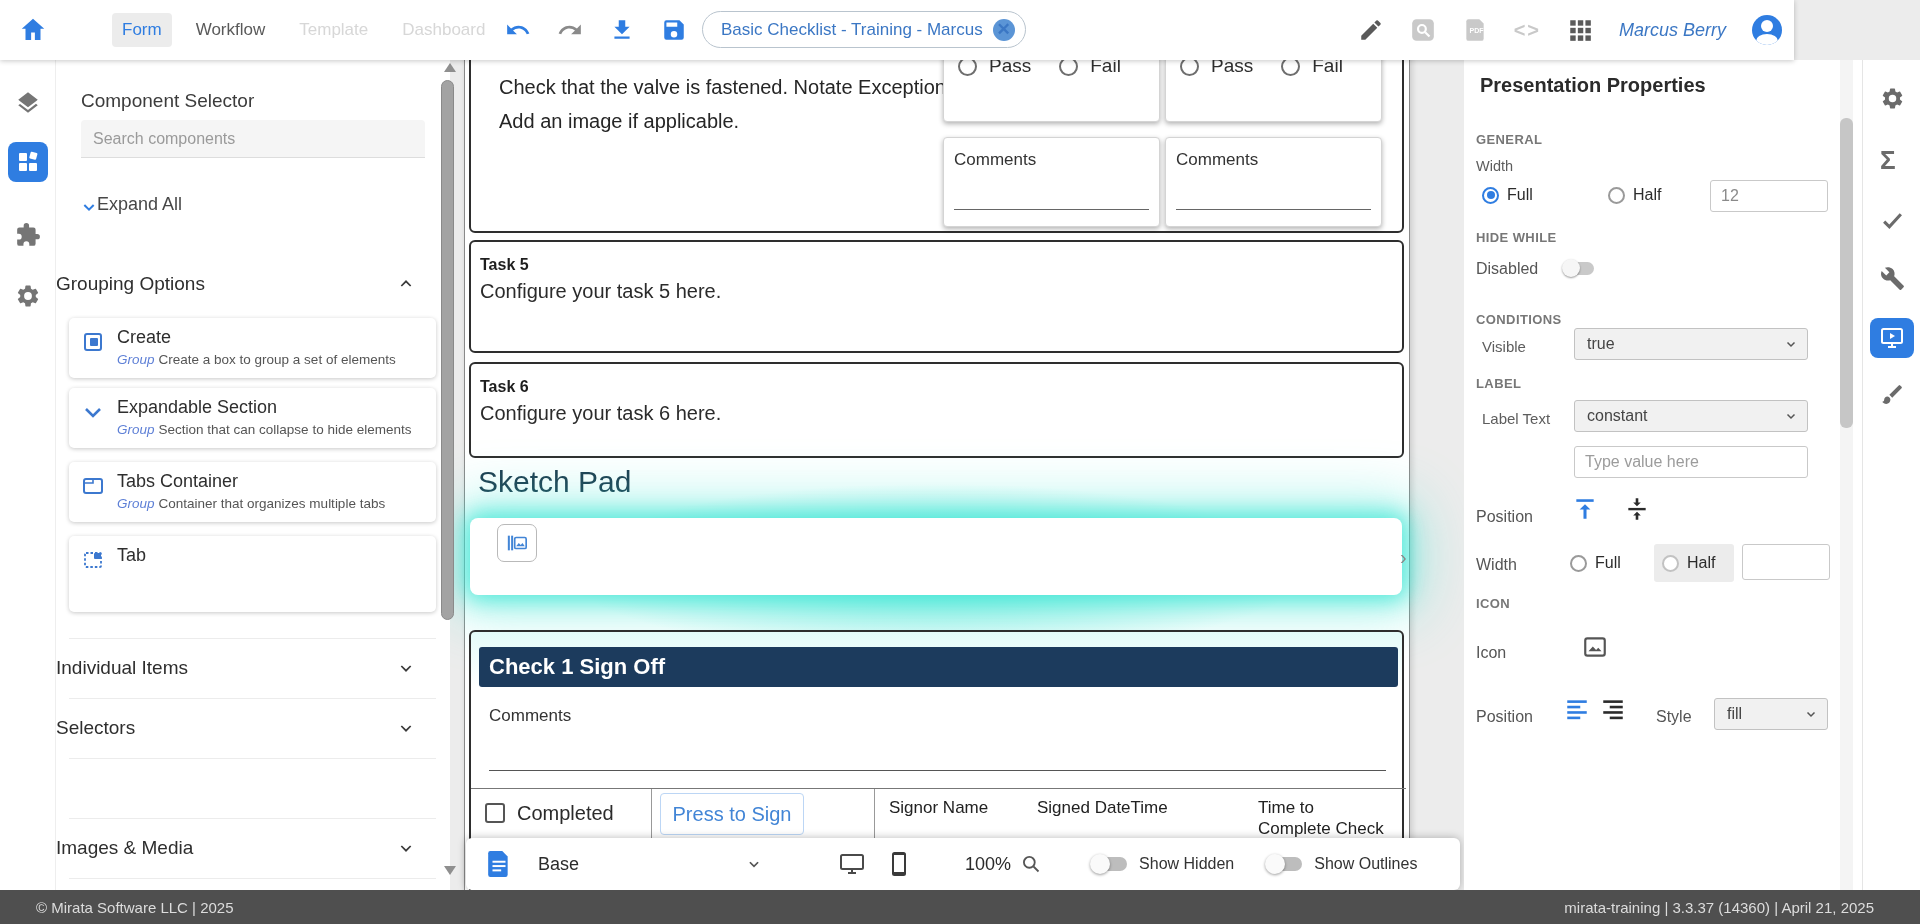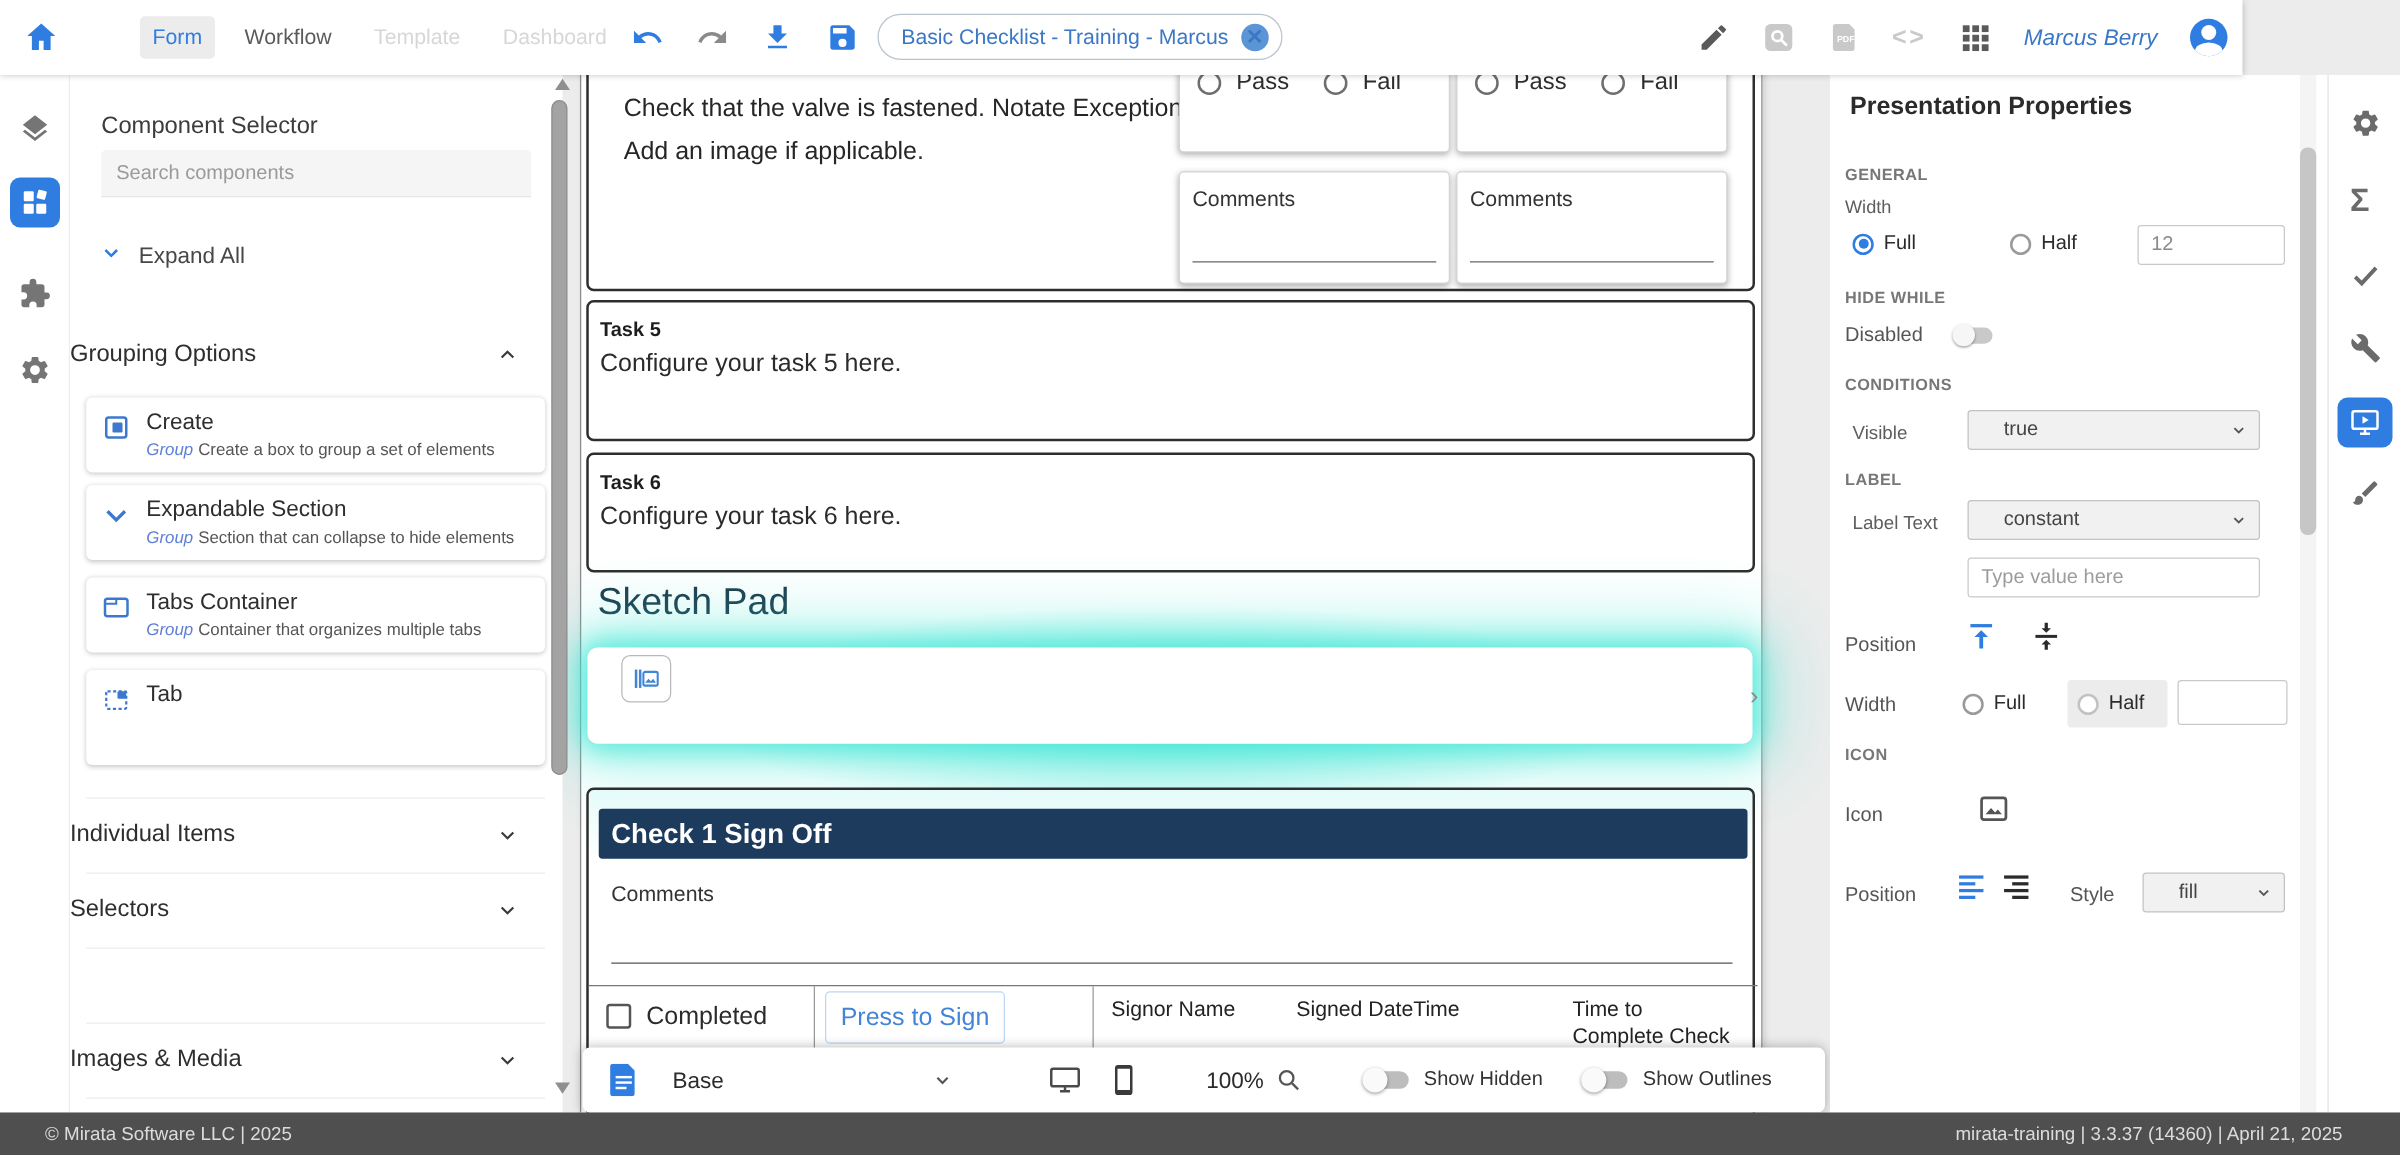--- a/index.html
+++ b/index.html
@@ -35,21 +35,21 @@
   .rail-active-tile { position:absolute; left:8px; width:40px; height:40px; background:#2f7de1; border-radius:8px;
     display:flex; align-items:center; justify-content:center; color:#fff; }
 
   
   .sidebar { position:absolute; left:56px; top:60px; width:394px; height:830px; background:#fff; z-index:10; }
   .sb-title { position:absolute; left:25px; top:30px; font-size:19px; color:#3c3c3c; font-weight:500; }
   .sb-search { position:absolute; left:25px; top:60px; width:344px; height:38px; background:#f5f5f5;
     border:none; border-bottom:1px solid #ddd; border-radius:4px 4px 0 0; padding:0 12px; font-size:16px; color:#444;
     font-family:"Liberation Sans", sans-serif; }
   .sb-search::placeholder { color:#9a9a9a; }
-  .expand-all { position:absolute; left:25px; top:134px; display:flex; align-items:flex-start; gap:14px; font-size:18px; color:#474747; }
+  .expand-all { position:absolute; left:25px; top:134px; display:flex; align-items:flex-end; font-size:18px; color:#474747; }
   .sb-header { position:absolute; left:0; width:394px; height:56px; display:flex; align-items:center; }
   .sb-header .lbl { font-size:19px; color:#2e2e2e; }
   .sb-header .chev { position:absolute; right:36px; width:16px; height:16px; color:#3a3a3a; }
   .sb-card { position:absolute; left:13px; width:367px; background:#fff; border-radius:5px;
     box-shadow:0 1px 4px rgba(0,0,0,.22); padding:9px 10px 9px 48px; }
   .sb-card .ic { position:absolute; left:12px; top:12px; width:24px; height:24px; color:#3c78cf; }
   .sb-card .nm { font-size:18px; color:#2e2e2e; margin-bottom:3px; }
   .sb-card .ds { font-size:13.5px; color:#555; line-height:17px; }
   .sb-card .tag { color:#5d7fd6; font-style:italic; margin-right:4px; }
   .sb-sep { position:absolute; left:13px; width:367px; border-top:1px solid #ececec; }
@@ -131,21 +131,21 @@
   .rp-lbl { position:absolute; font-size:14.5px; color:#5d5d5d; }
   .rp-radio { position:absolute; display:flex; align-items:center; gap:8px; }
   .rp-radio .r { width:17px; height:17px; border-radius:50%; border:2px solid #9a9a9a; background:#fff; }
   .rp-radio.on .r { border-color:#2f7de1; position:relative; }
   .rp-radio.on .r:after { content:""; position:absolute; left:2.5px; top:2.5px; width:8px; height:8px; border-radius:50%; background:#2f7de1; }
   .rp-radio span { font-size:16px; color:#2b2b2b; }
   .rp-input { position:absolute; border:1px solid #c9c9c9; border-radius:3px; background:#fff; padding:0 10px;
     font-size:16px; color:#8a8a8a; font-family:"Liberation Sans", sans-serif; }
   .rp-input::placeholder { color:#9c9c9c; }
   .rp-select { position:absolute; background:#f1f1f1; border:1px solid #c2c2c2; border-radius:3px;
-    display:flex; align-items:center; font-size:16px; color:#454545; padding-left:28px; }
+    display:flex; align-items:center; font-size:16px; color:#454545; padding-left:12px; }
   .rp-select .sc { position:absolute; right:10px; width:12px; height:12px; color:#555; }
   .rp-toggle { position:absolute; width:30px; height:13px; background:#c9c9c9; border-radius:7px; }
   .rp-toggle .knob { position:absolute; left:-2px; top:-3px; width:18px; height:18px; border-radius:50%;
     background:#f6f6f6; box-shadow:0 1px 2px rgba(0,0,0,.4); }
   .rp-ic { position:absolute; width:26px; height:26px; }
   .half-chip { position:absolute; background:#ececec; border-radius:3px; }
   .rp-thumbtrack { position:absolute; left:376px; top:0; width:13px; height:830px; background:#f4f4f4; }
   .rp-thumb { position:absolute; left:376px; top:58px; width:13px; height:310px; background:#c6c6c6; border-radius:6px; }
 
   
@@ -423,21 +423,21 @@
         <span>Half</span>
     </div>
     <input class="rp-input" style="left: 246px; top: 120px; width: 118px; height: 32px;" value="12">
 
     <div class="rp-sec" style="top:170px">HIDE WHILE</div>
     <div class="rp-lbl" style="left:12px;top:200px;font-size:16px;color:#555">Disabled</div>
     <div class="rp-toggle" style="left:100px;top:202px">
         <span class="knob"></span>
       </div>
 
-    <div class="rp-sec" style="top:240px">CONDITIONS</div>
+    <div class="rp-sec" style="top:252px">CONDITIONS</div>
     <div class="rp-lbl" style="left:18px;top:278px;font-size:15px">Visible</div>
     <div class="rp-select" style="left:110px;top:268px;width:234px;height:32px">
       <span>true</span>
       <span class="sc">
           <svg viewBox="0 0 24 24" fill="none" stroke="currentColor" stroke-width="3">
             <path d="M5 9l7 7 7-7"></path>
           </svg>
         </span>
     </div>
 

